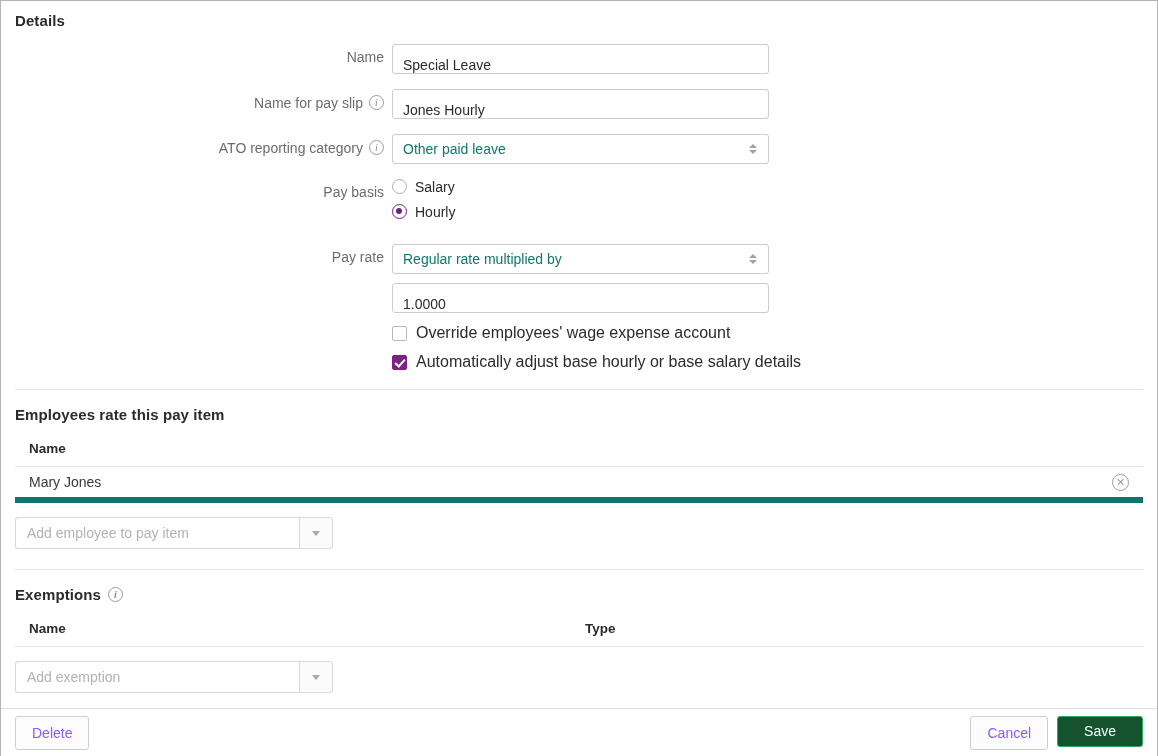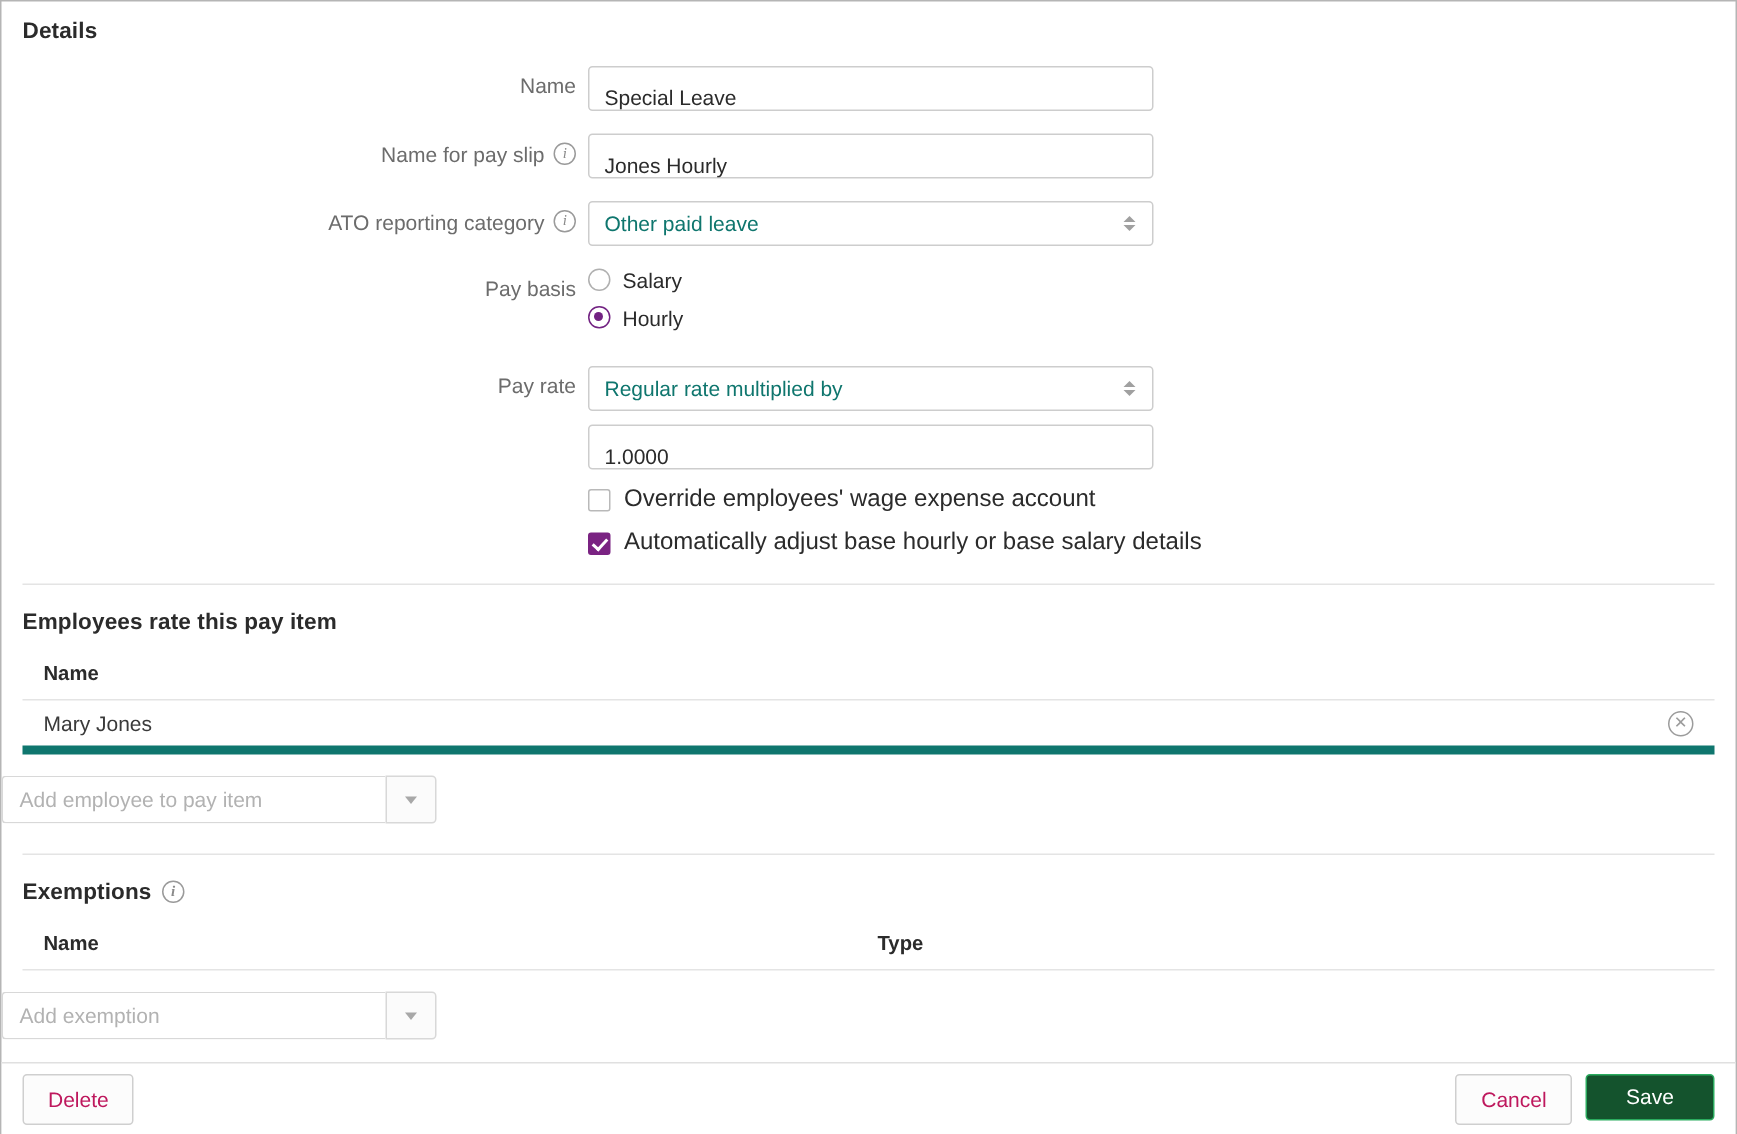--- a/index.html
+++ b/index.html
@@ -220,22 +220,22 @@
     line-height: 1;
     display: flex;
     align-items: center;
     justify-content: center;
     font-family: "Liberation Sans", sans-serif;
   }
 
   
   .combo {
     display: flex;
-    margin: 14px 0 0 0;
-    width: 290px;
+    margin: 14px 0 0 14px;
+    width: 318px;
     height: 32px;
   }
   .combo-input {
     flex: 1;
     border: 1px solid #d8d8d8;
     border-right: none;
     border-radius: 3px 0 0 3px;
     background: #fff;
     display: flex;
     align-items: center;
@@ -275,21 +275,21 @@
     border-radius: 3px;
     font-size: 14px;
     display: inline-flex;
     align-items: center;
     justify-content: center;
     font-family: "Liberation Sans", sans-serif;
   }
   .btn-default {
     background: #fcfcfc;
     border: 1px solid #cfcfcf;
-    color: #be185d;
+    color: #8b5cf6;
     padding: 16px 16px;
   }
   .btn-primary {
     background: #14532d;
     border: 1px solid #2aab5e;
     color: #ffffff;
     padding: 0 26px;
   }
   .footer-right {
     margin-left: auto;

